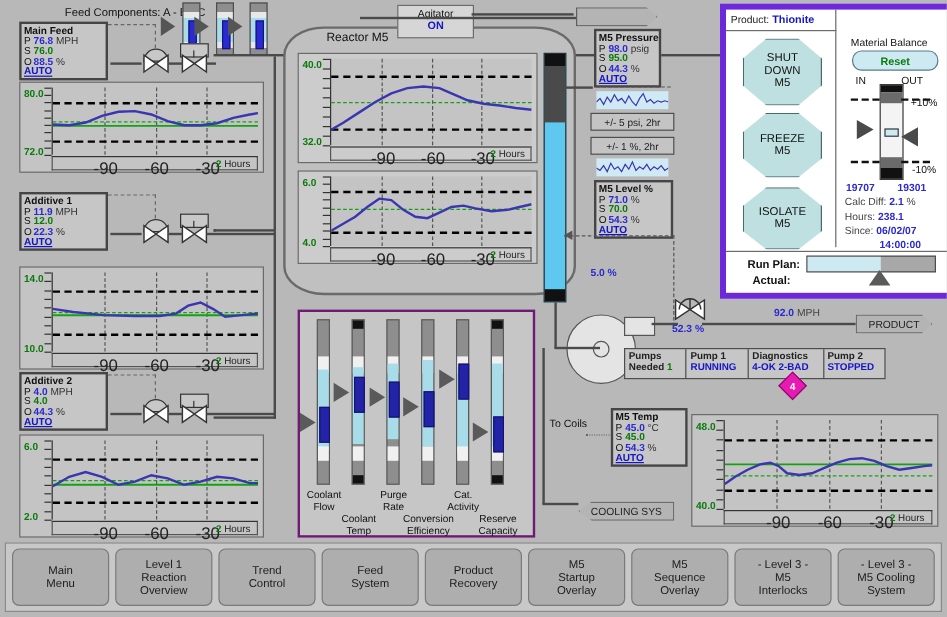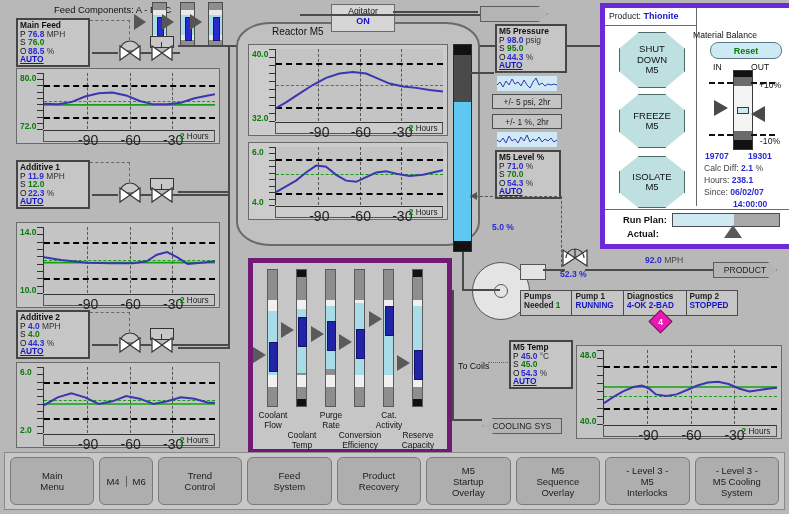--- a/index.html
+++ b/index.html
@@ -383,21 +383,21 @@
     </div>
   </div>
 
 <div class="abs" style="left:453px;top:44px;width:17px;height:206px;border:1px solid #2b2b2b;background:#5ec8f0;">
   <div class="abs" style="left:0;top:0;right:0;height:10px;background:#111;"></div>
   <div class="abs" style="left:0;top:10px;right:0;height:47px;background:#4a4a4a;"></div>
   <div class="abs" style="left:0;bottom:0;right:0;height:10px;background:#111;"></div>
 </div>
 <div class="pipe" style="left:470px;top:72px;width:24px;height:2px;"></div>
 
-<div class="fp" style="left:495px;top:24px;width:72px;">
+<div class="fp" style="left:495px;top:24px;width:56px;">
   <div class="t">M5 Pressure</div>
   <div class="row"><span class="lb">P</span><span class="pv">98.0</span>
       <span class="un">psig</span></div>
   <div class="row"><span class="lb">S</span><span class="sp">95.0</span></div>
   <div class="row"><span class="lb">O</span><span class="ou">44.3</span>
       <span class="un">%</span></div>
   <div class="md">AUTO</div>
 </div>
 <div class="abs" style="left:497px;top:72px;width:62px;height:1px;border-top:1px dashed #555;"></div>
 
@@ -467,36 +467,36 @@
   </div>
   <div class="pumpcell">
     <div>Pump 2</div>
     <div><b>STOPPED</b></div>
   </div>
 </div>
 <div class="diamond" style="left:652px;top:313px;">
   <span>4</span>
 </div>
 
-<div class="lbl" style="left:458px;top:348px;margin-top:13px;">To Coils</div>
+<div class="lbl" style="left:458px;top:348px;">To Coils</div>
 <div class="abs" style="left:488px;top:362px;width:22px;height:1px;border-top:1px dotted #666;"></div>
 <div class="fp" style="left:509px;top:340px;width:64px;">
   <div class="t">M5 Temp</div>
   <div class="row"><span class="lb">P</span><span class="pv">45.0</span>
       <span class="un">°C</span></div>
   <div class="row"><span class="lb">S</span><span class="sp">45.0</span></div>
   <div class="row"><span class="lb">O</span><span class="ou">54.3</span>
       <span class="un">%</span></div>
   <div class="md">AUTO</div>
 </div>
 <div class="pipe" style="left:452px;top:290px;width:2px;height:130px;"></div>
 <div class="pipe" style="left:452px;top:419px;width:30px;height:2px;"></div>
 <div class="tag tagL" style="left:482px;top:418px;width:80px;height:16px;">COOLING SYS</div>
 
-<div class="abs" style="left:248px;top:258px;width:194px;height:186px;background:#c6c6c6;border:5px solid #701a75;">
+<div class="abs" style="left:248px;top:258px;width:194px;height:186px;background:#c6c6c6;border:2px solid #701a75;">
   <div id="gaugeWrap" style="position:relative;width:100%;height:100%;">
       <div class="vg" style="left:14px;top:6px;height:138px;">
         <div class="abs" style="left:0;top:30.36px;right:0;height:13.8px;background:#f0f0f0;"></div>
         <div class="abs" style="left:0;top:41.400000000000006px;right:0;height:66.24px;background:#a8dce8;"></div>
         <div class="abs" style="left:0;top:104.88px;right:0;height:12.42px;background:#f0f0f0;"></div>
         <div class="abs" style="left:1px;top:71.56px;width:7px;height:28px;background:#2323a8;border:1px solid #14146e;"></div>
       </div>
       <div class="abs" style="left:0px;top:83.56px;width:0;height:0;border-left:13px solid #5a5a5a;border-top:8px solid transparent;border-bottom:8px solid transparent;"></div>
       <div class="vglbl" style="left:-2px;top:148px;width:44px;white-space:pre-line;">Coolant
 Flow</div>
@@ -567,21 +567,21 @@
     </div>
   <div class="oct" style="left:14px;top:86px;width:64px;height:52px;">
       <span style="white-space:pre-line;">FREEZE
 M5</span>
     </div>
   <div class="oct" style="left:14px;top:148px;width:64px;height:50px;">
       <span style="white-space:pre-line;">ISOLATE
 M5</span>
     </div>
 
-  <div class="lbl" style="left:88px;top:22px;font-size:8.6px;text-align:center;">Material Balance</div>
+  <div class="lbl" style="left:104px;top:22px;font-size:8.6px;text-align:center;">Material Balance</div>
   <div class="abs" style="left:105px;top:34px;width:70px;height:15px;border-radius:8px;background:#cde9f2;border:1px solid #5a7a8a;display:flex;align-items:center;justify-content:center;">
     <span style="font-size:9px;color:#0a7a0a;font-weight:bold;">Reset</span>
   </div>
 
   <div class="lbl" style="left:108px;top:54px;font-size:8.6px;">IN</div>
   <div class="lbl" style="left:146px;top:54px;font-size:8.6px;">OUT</div>
 
   <div class="abs" style="left:128px;top:62px;width:18px;height:78px;background:#f4f4f4;border:1px solid #3a3a3a;">
     <div class="abs" style="left:0;top:0;right:0;height:6px;background:#111;"></div>
     <div class="abs" style="left:0;top:6px;right:0;height:9px;background:#6b6b6b;"></div>
@@ -659,23 +659,24 @@
         <div class="hrs" style="left:80%;"><b>2</b> Hours</div>
       </div>
     </div>
   </div>
 
 <div id="navbar">
     <div class="nav">
       <span style="white-space:pre-line;">Main
 Menu</span>
     </div>
-    <div class="nav split" style="flex:0.62;">
-      <div>M4</div>
-      <div>M6</div>
+    <div class="nav">
+      <span style="white-space:pre-line;">Level 1
+Reaction
+Overview</span>
     </div>
     <div class="nav">
       <span style="white-space:pre-line;">Trend
 Control</span>
     </div>
     <div class="nav">
       <span style="white-space:pre-line;">Feed
 System</span>
     </div>
     <div class="nav">

